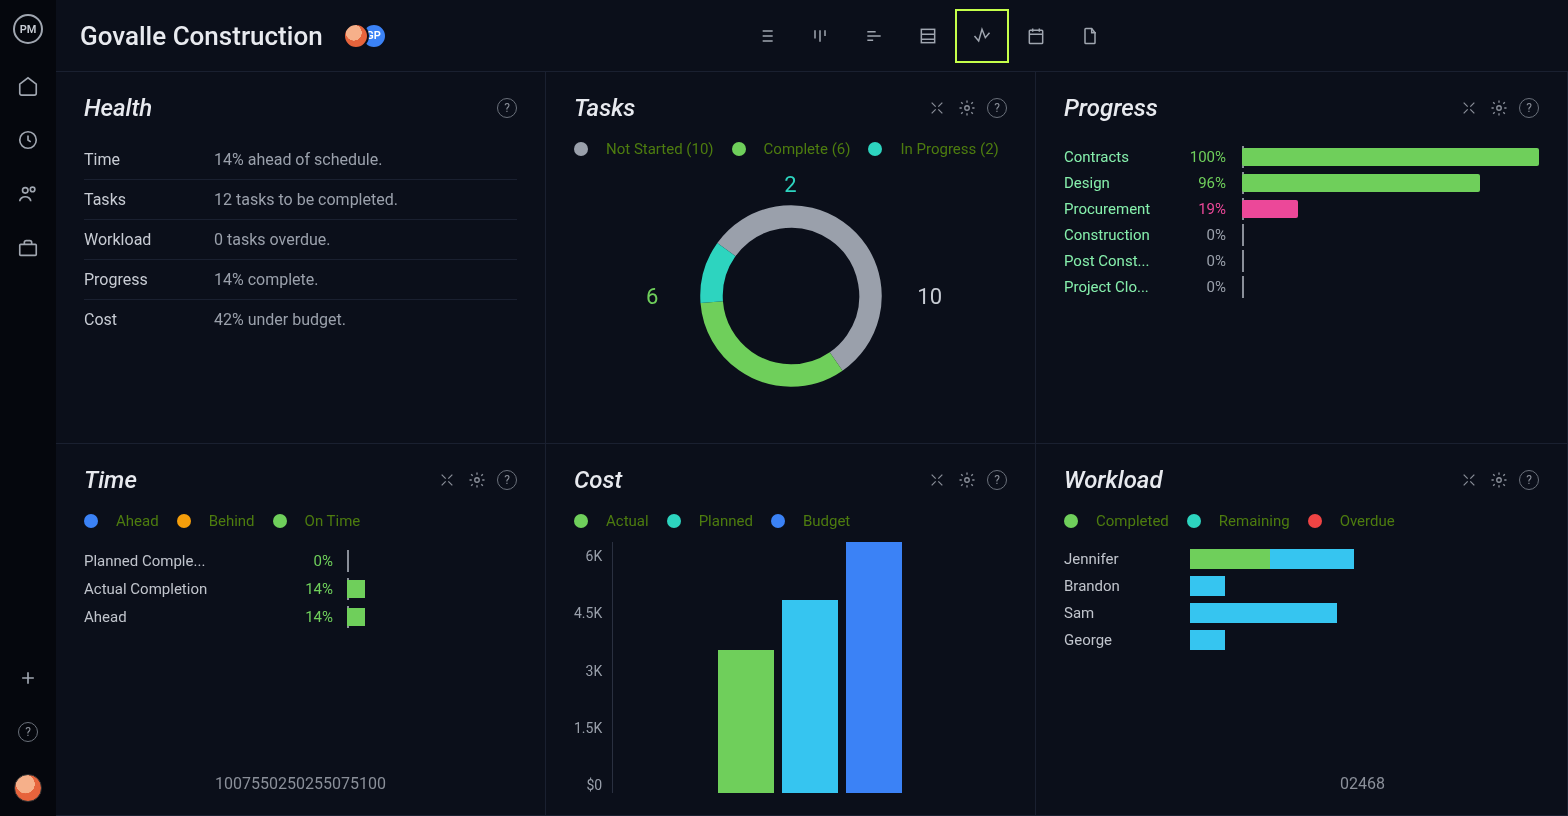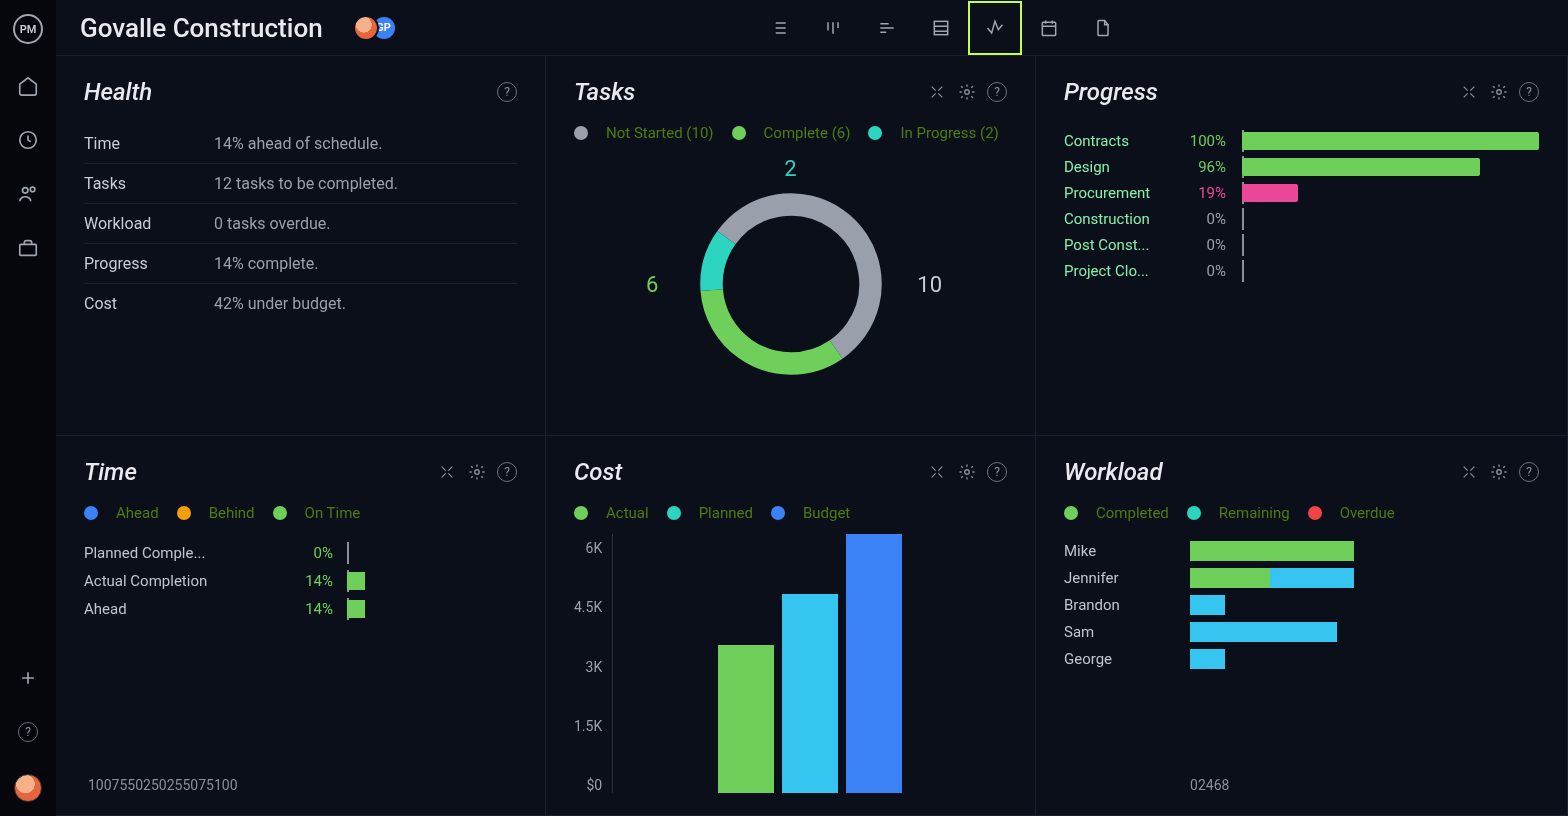--- a/index.html
+++ b/index.html
@@ -35,26 +35,26 @@
     display:flex;align-items:center;justify-content:center;font-size:11px;font-weight:600;color:#c8ccd4;
   }
   .rail-avatar {
     width:28px;height:28px;border-radius:50%;
     background: radial-gradient(circle at 40% 35%, #f6b08a 0 40%, #e7643c 41% 100%);
     border:1px solid #333;
   }
   
   .main { flex:1; display:flex; flex-direction:column; }
   .topbar {
-    height:56px;
+    height:72px;
     border-bottom:1px solid #1a2030;
     display:flex;
     align-items:center;
     padding:0 24px;
-    gap:30px;
+    gap:20px;
   }
   .title { font-size:26px; color:#e8eaef; font-weight:500; }
   .avatars { display:flex; align-items:center; }
   .av1 {
     width:26px;height:26px;border-radius:50%;
     background: radial-gradient(circle at 40% 35%, #f6b08a 0 40%, #e7643c 41% 100%);
     border:2px solid #0b0f1a; z-index:2;
   }
   .av2 {
     width:26px;height:26px;border-radius:50%;
@@ -115,21 +115,21 @@
   .pbar{position:absolute;left:0;top:0;height:100%;border-radius:2px;}
   .pmark{position:absolute;left:0;top:-2px;height:22px;width:2px;background:#8a8f99;}
   
   .trow{display:flex;align-items:center;gap:14px;margin:10px 0;font-size:15px;}
   .tlabel{flex:1;color:#c0c4cc;white-space:nowrap;overflow:hidden;text-overflow:ellipsis;}
   .tpct{width:50px;text-align:right;color:#6fcf5b;}
   .tbar-area{width:170px;height:18px;position:relative;}
   .tbar{position:absolute;left:0;top:0;height:100%;background:#6fcf5b;}
   .tmark{position:absolute;left:0;top:-2px;height:22px;width:2px;background:#8a8f99;}
   
-  .axis{display:flex;justify-content:flex-start;font-size:14px;color:#8a8f99;margin-top:auto;padding:0 4px;}
+  .axis{display:flex;justify-content:center;font-size:16px;color:#8a8f99;margin-top:auto;padding:0 4px;}
   
   .cost-chart{flex:1;display:flex;align-items:stretch;gap:10px;}
   .yaxis{display:flex;flex-direction:column;justify-content:space-between;align-items:flex-end;font-size:14px;color:#9aa0ab;padding:6px 0 0;}
   .bars{flex:1;display:flex;align-items:flex-end;justify-content:center;gap:8px;border-left:1px solid #2a3040;padding:0 30px;}
   .bar{width:56px;}
   
   .wrow{display:flex;align-items:center;gap:16px;margin:7px 0;font-size:15px;}
   .wlabel{width:110px;color:#c0c4cc;}
   .wtrack{flex:1;height:20px;display:flex;}
 </style>
@@ -483,26 +483,20 @@
       <div class="legend">
         <span class="dot" style="background:#6fcf5b"></span>
           <span>Completed</span>
         <span class="dot" style="background:#2dd4bf"></span>
           <span>Remaining</span>
         <span class="dot" style="background:#ef4444"></span>
           <span>Overdue</span>
       </div>
       <div id="workload-rows">
           <div class="wrow">
-            <div class="wlabel">Mike</div>
-            <div class="wtrack">
-              <div style="height:100%;width:47%;background:#6fcf5b"></div>
-            </div>
-          </div>
-          <div class="wrow">
             <div class="wlabel">Jennifer</div>
             <div class="wtrack">
               <div style="height:100%;width:23%;background:#6fcf5b"></div>
               <div style="height:100%;width:24%;background:#36c5f0"></div>
             </div>
           </div>
           <div class="wrow">
             <div class="wlabel">Brandon</div>
             <div class="wtrack">
               <div style="height:100%;width:10%;background:#36c5f0"></div>

